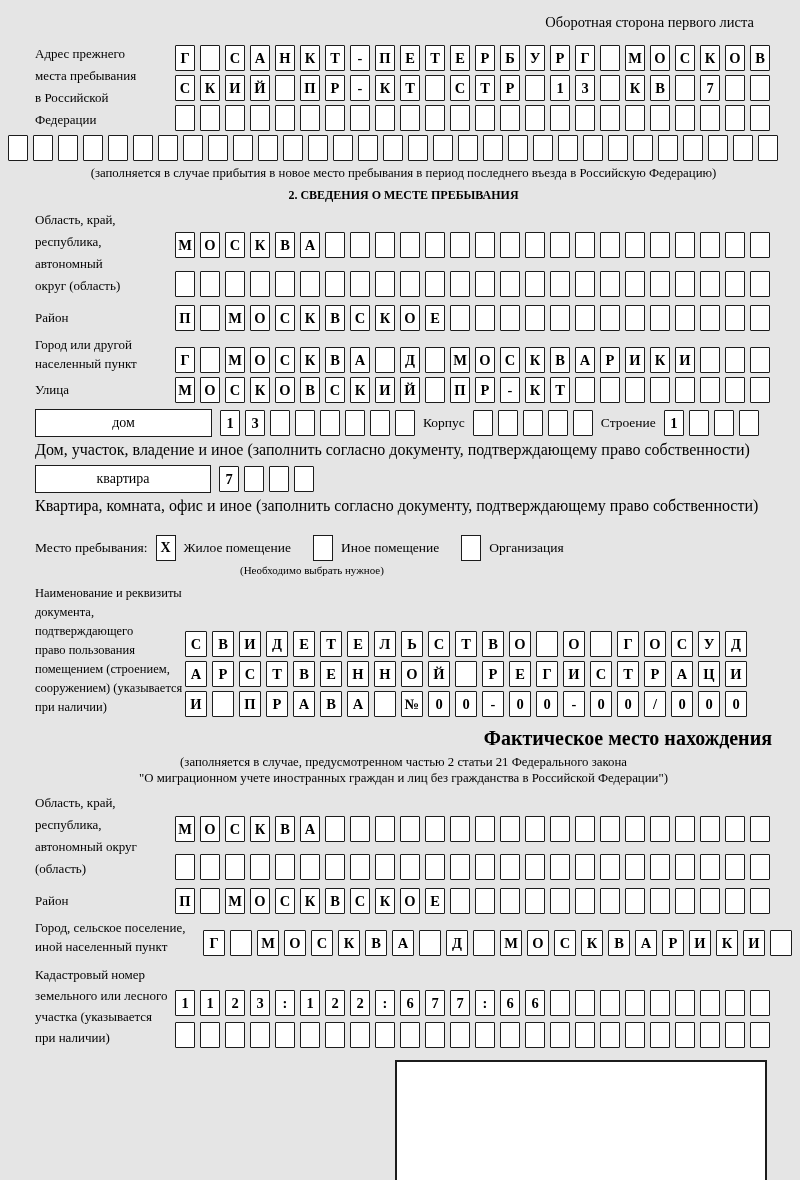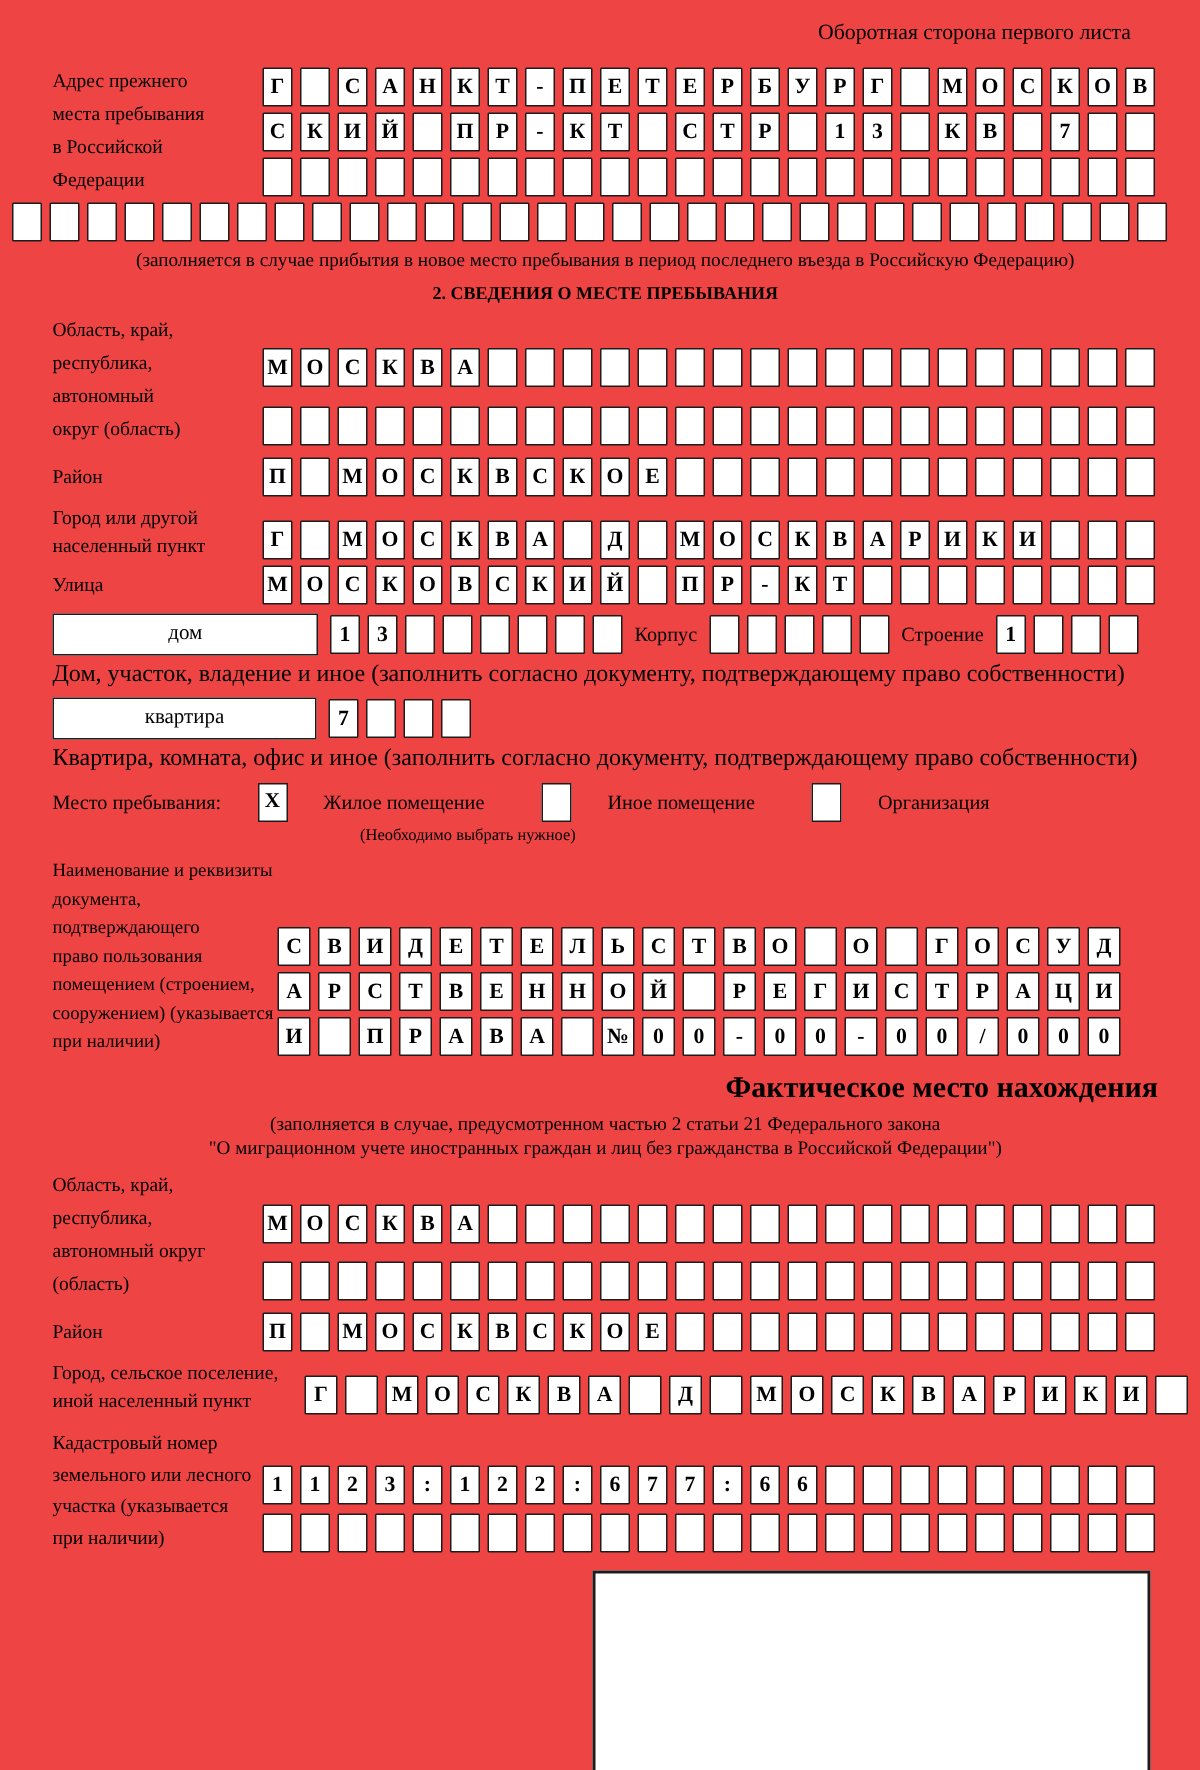--- a/index.html
+++ b/index.html
@@ -1,17 +1,17 @@
 <!DOCTYPE html>
 <html><head>
 <meta charset="utf-8">
 <style>
   html,body{margin:0;padding:0;background:#fff;}
   .page{
-    width:800px;height:1180px;position:relative;background:#ef4444;color:#000;
+    width:800px;height:1180px;position:relative;background:#e5e5e5;color:#000;
     font-family:"Liberation Serif","DejaVu Serif",serif;overflow:hidden;
   }
   .inner{padding:14px 28px 0 35px;}
   .hdr-note{text-align:right;font-size:14.5px;padding-right:18px;}
 
   .block{display:flex;align-items:flex-end;}
   .lblcol{flex:0 0 140px;font-size:13px;line-height:22px;}
   .lblcol.wide6{flex:0 0 150px;line-height:19px;font-size:12.5px;}
   .cellcol{display:flex;flex-direction:column;gap:4px;}
 
@@ -27,21 +27,21 @@
   .h2{font-size:12px;font-weight:bold;text-align:center;margin-top:7px;}
   .h3{font-size:20px;font-weight:bold;text-align:right;}
 
   .bigbox{
     box-sizing:border-box;border:1.7px solid #1c1c1c;height:28px;display:inline-flex;
     align-items:center;justify-content:center;font-size:14px;flex:0 0 auto;background:#fff;
   }
   .inlinelbl{font-size:13.5px;line-height:28px;white-space:nowrap;}
   .caption{font-size:16px;margin-top:4px;}
 
-  .stayrow{display:flex;align-items:center;gap:24px;font-size:13.5px;margin-top:7px;}
+  .stayrow{display:flex;align-items:center;gap:8px;font-size:13.5px;margin-top:20px;}
   .checkbox{
     box-sizing:border-box;width:20px;height:26px;border:1.6px solid #1c1c1c;
     display:inline-flex;align-items:center;justify-content:center;font-size:14px;font-weight:600;background:#fff;
   }
   .hint{font-size:11px;margin-top:3px;margin-left:205px;}
 
   .stampbox{
     box-sizing:border-box;margin-left:360px;margin-top:12px;
     width:372px;height:172px;border:2px solid #1c1c1c;background:#fff;
   }

